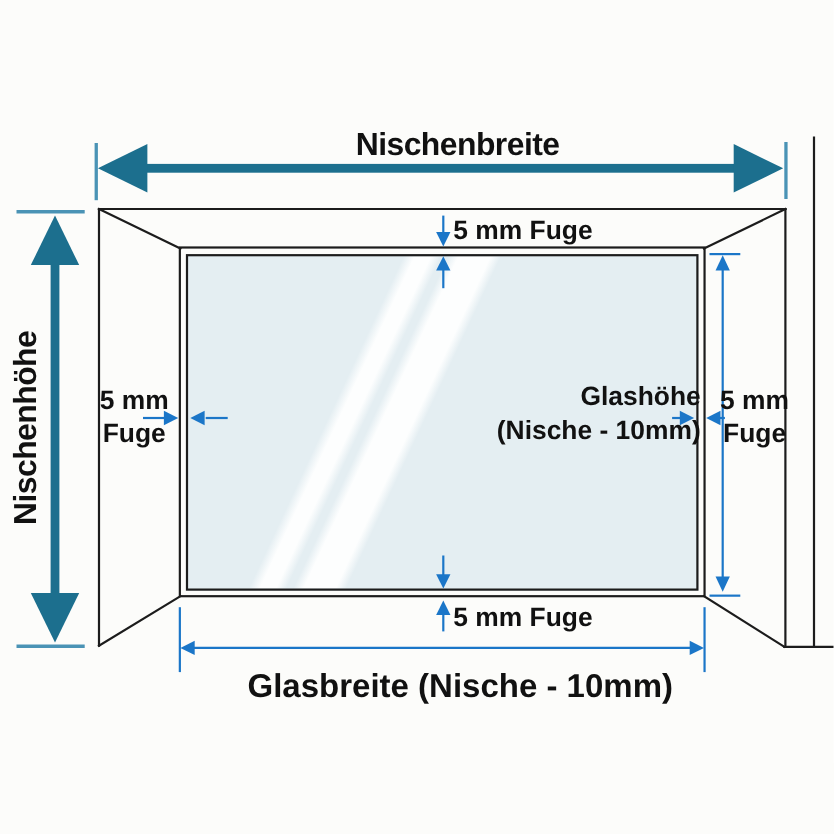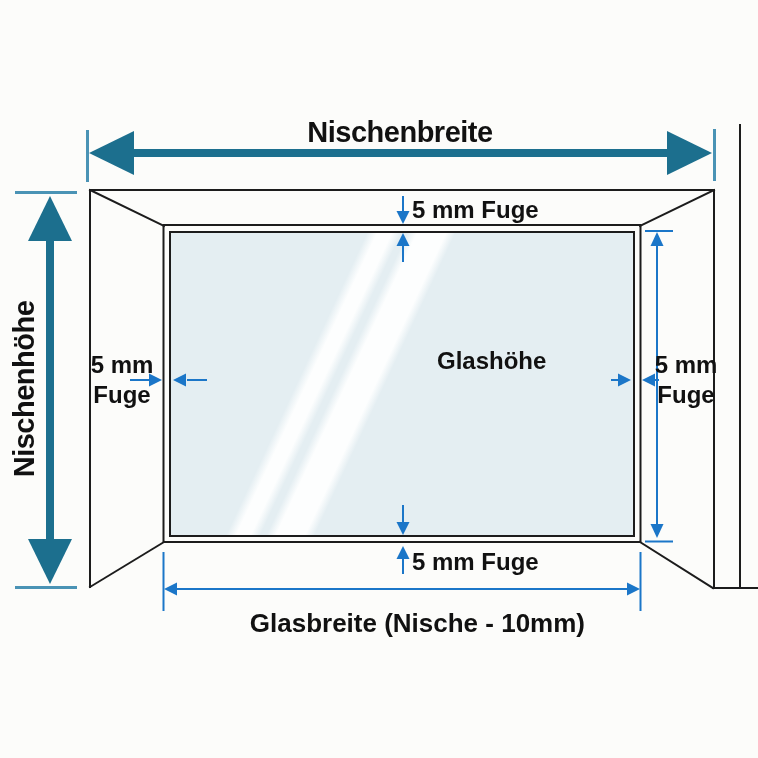--- a/index.html
+++ b/index.html
@@ -25,29 +25,29 @@
       rgba(255,255,255,0) 0%, rgba(255,255,255,0) 32.5%,
       var(--glassStreak,#fff) 34.2%, var(--glassStreak,#fff) 36.6%,
       rgba(255,255,255,0) 38.2%, rgba(255,255,255,0) 39.2%,
       var(--glassStreak,#fff) 40.8%, var(--glassStreak,#fff) 45.6%,
       rgba(255,255,255,0) 47.2%, rgba(255,255,255,0) 100%);
   }
   
   .lbl{position:absolute;z-index:3;white-space:nowrap;}
   .lbl-title{font-size:29px;font-weight:700;letter-spacing:-0.5px;}
   .lbl-dim{font-size:24px;font-weight:700;}
-  #lbl-nischenbreite{left:250px;top:116px;width:300px;text-align:center;}
+  #lbl-nischenbreite{left:266px;top:116px;width:300px;text-align:center;}
   #lbl-nischenhoehe{left:-124px;top:371px;width:300px;height:36px;text-align:center;
     transform:rotate(-90deg);transform-origin:50% 50%;}
   #lbl-fuge-top{left:412px;top:196px;}
   #lbl-fuge-bottom{left:412px;top:548px;}
   #lbl-fuge-left{left:88px;top:350px;width:68px;text-align:center;line-height:30px;}
   #lbl-fuge-right{left:650px;top:350px;width:72px;text-align:center;line-height:30px;}
-  #lbl-glashoehe{left:437px;top:345px;width:200px;text-align:left;line-height:31px;}
-  #lbl-glasbreite{left:225px;top:608px;width:360px;text-align:right;font-size:26px;}
+  #lbl-glashoehe{left:437px;top:345px;width:200px;text-align:right;line-height:31px;}
+  #lbl-glasbreite{left:225px;top:608px;width:360px;text-align:right;font-size:30px;}
 </style>
 </head>
 <body>
 
 <div class="canvas">
 
   <div class="glass"></div>
 
   <svg width="758" height="758" viewBox="0 0 758 758">
 
@@ -138,17 +138,18 @@
     <div>Fuge</div>
   </div>
 
   <div class="lbl lbl-dim" id="lbl-fuge-right">
     <div>5 mm</div>
     <div>Fuge</div>
   </div>
 
   <div class="lbl lbl-dim" id="lbl-glashoehe">
     <div>Glashöhe</div>
+    <div>(Nische - 10mm)</div>
   </div>
 
   <div class="lbl lbl-dim" id="lbl-glasbreite">Glasbreite (Nische - 10mm)</div>
 
 </div>
 
 </body></html>

